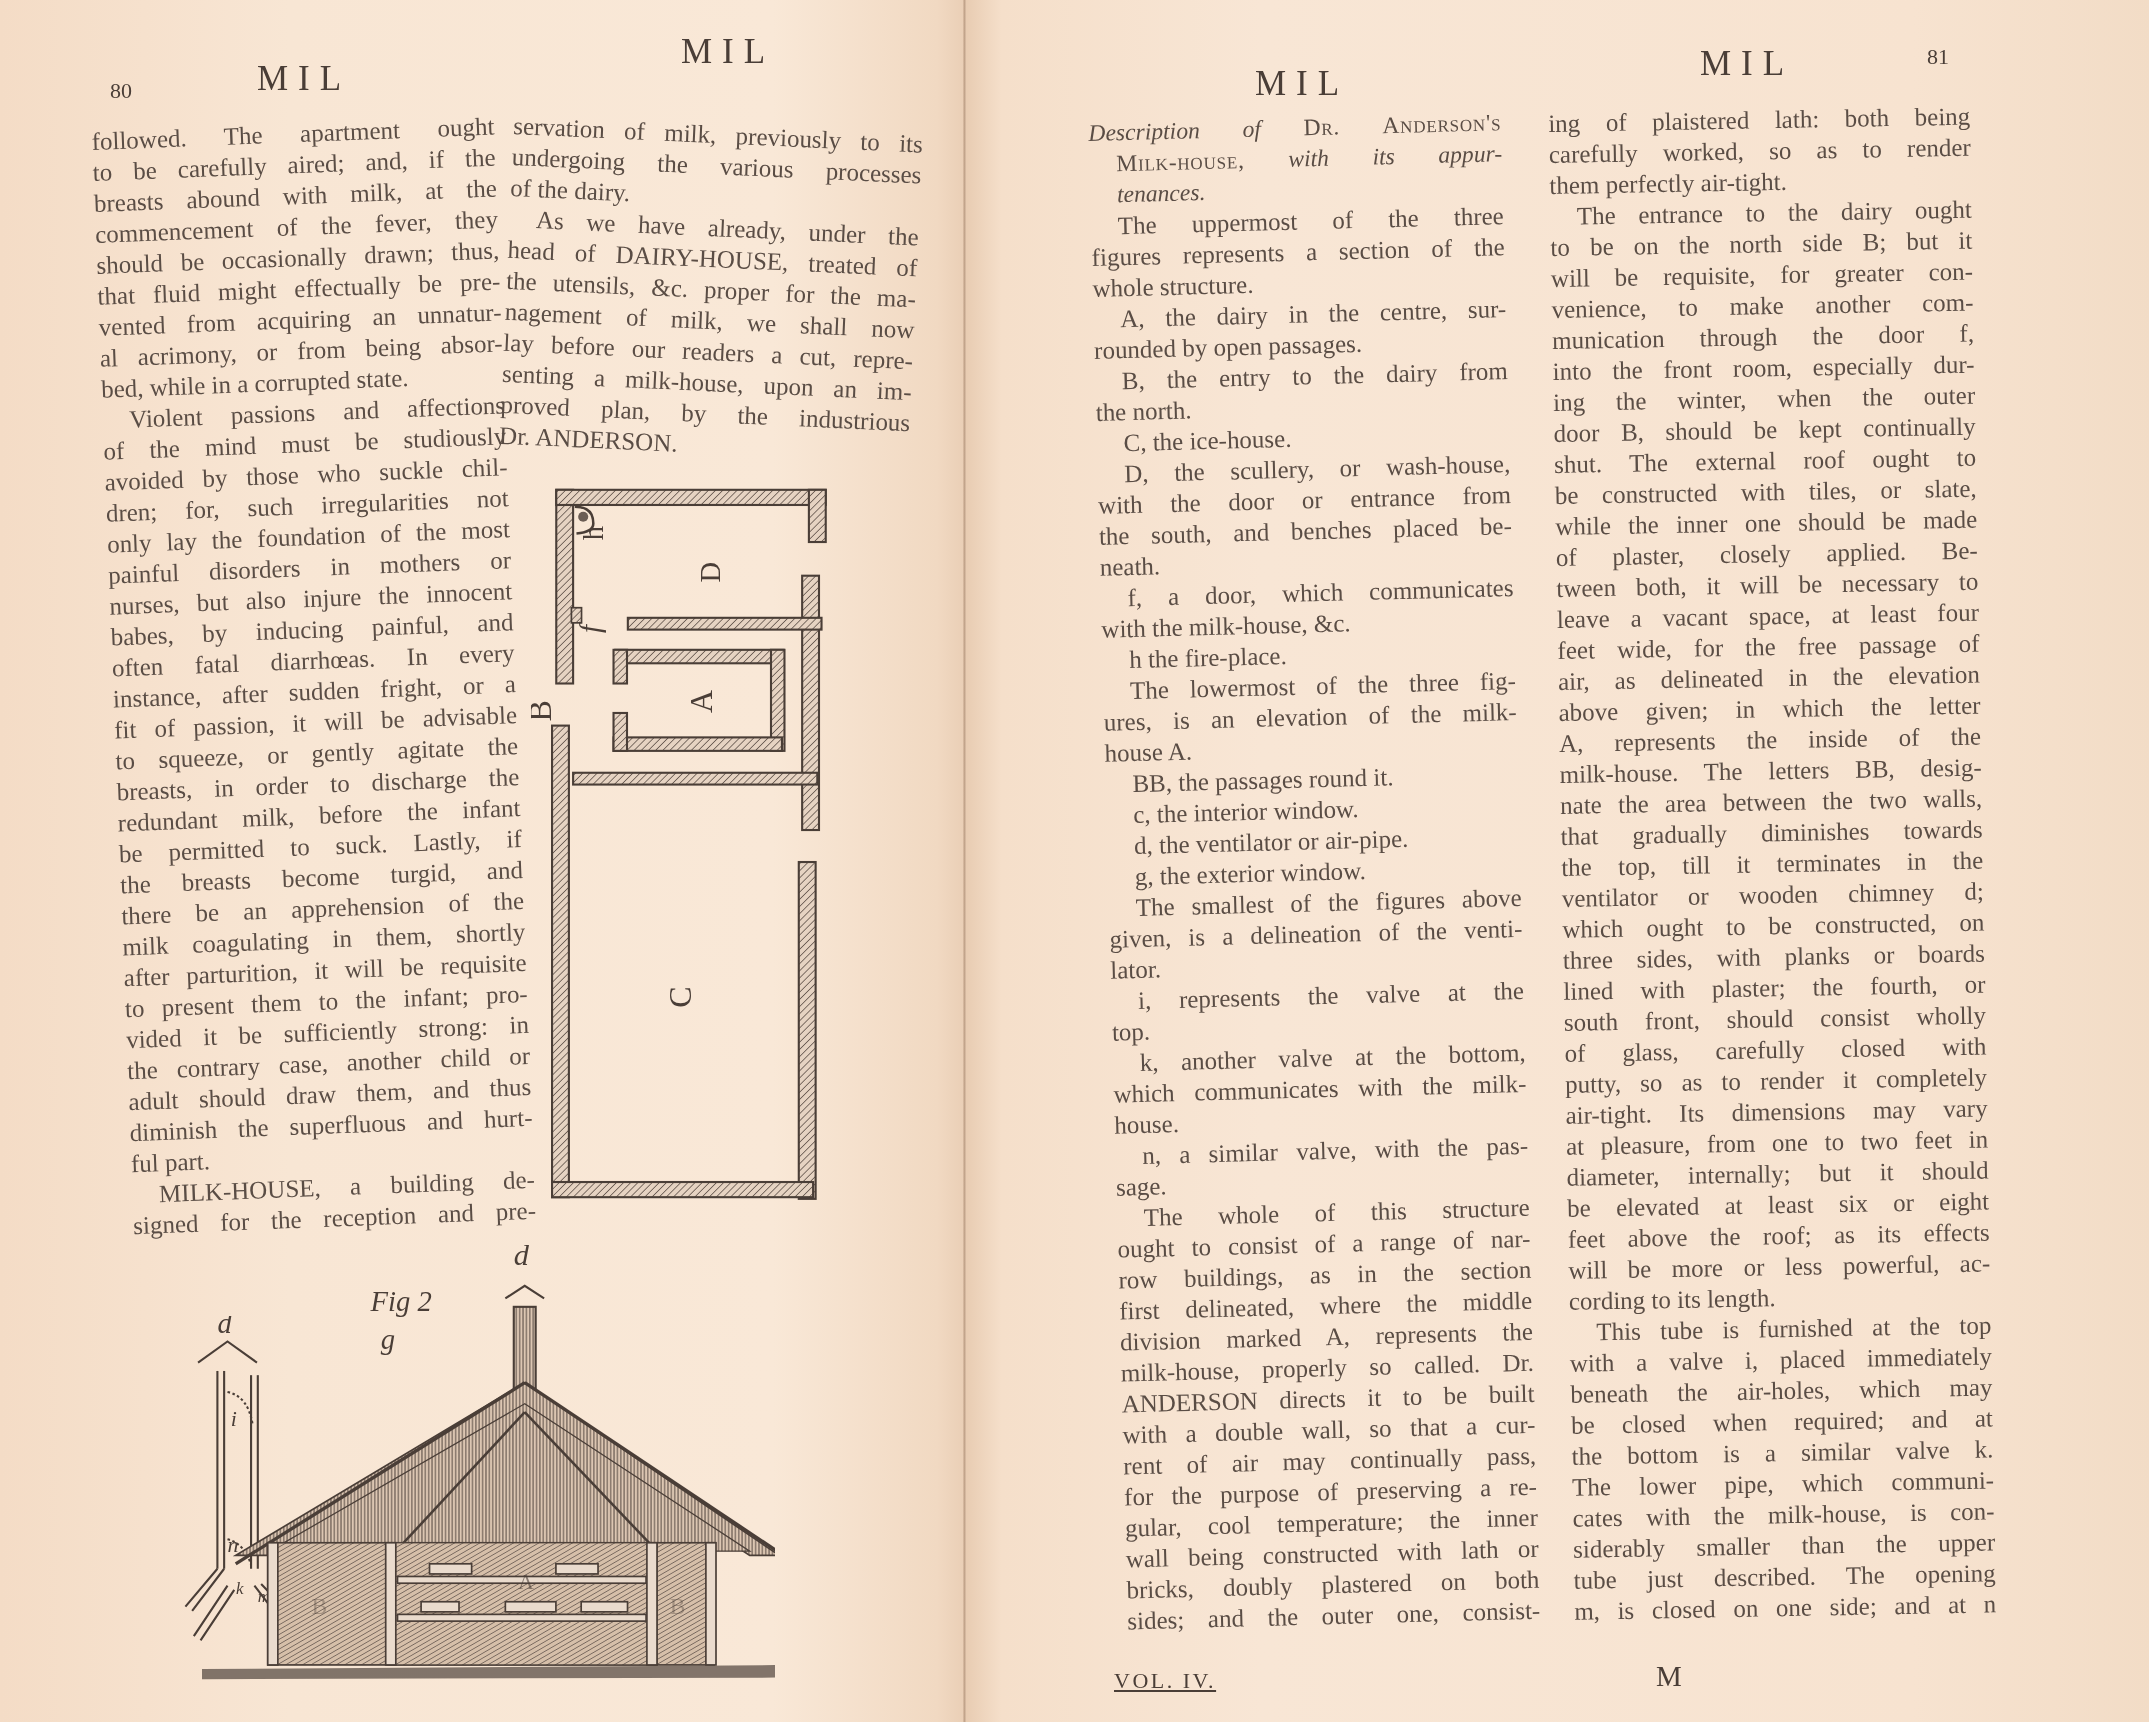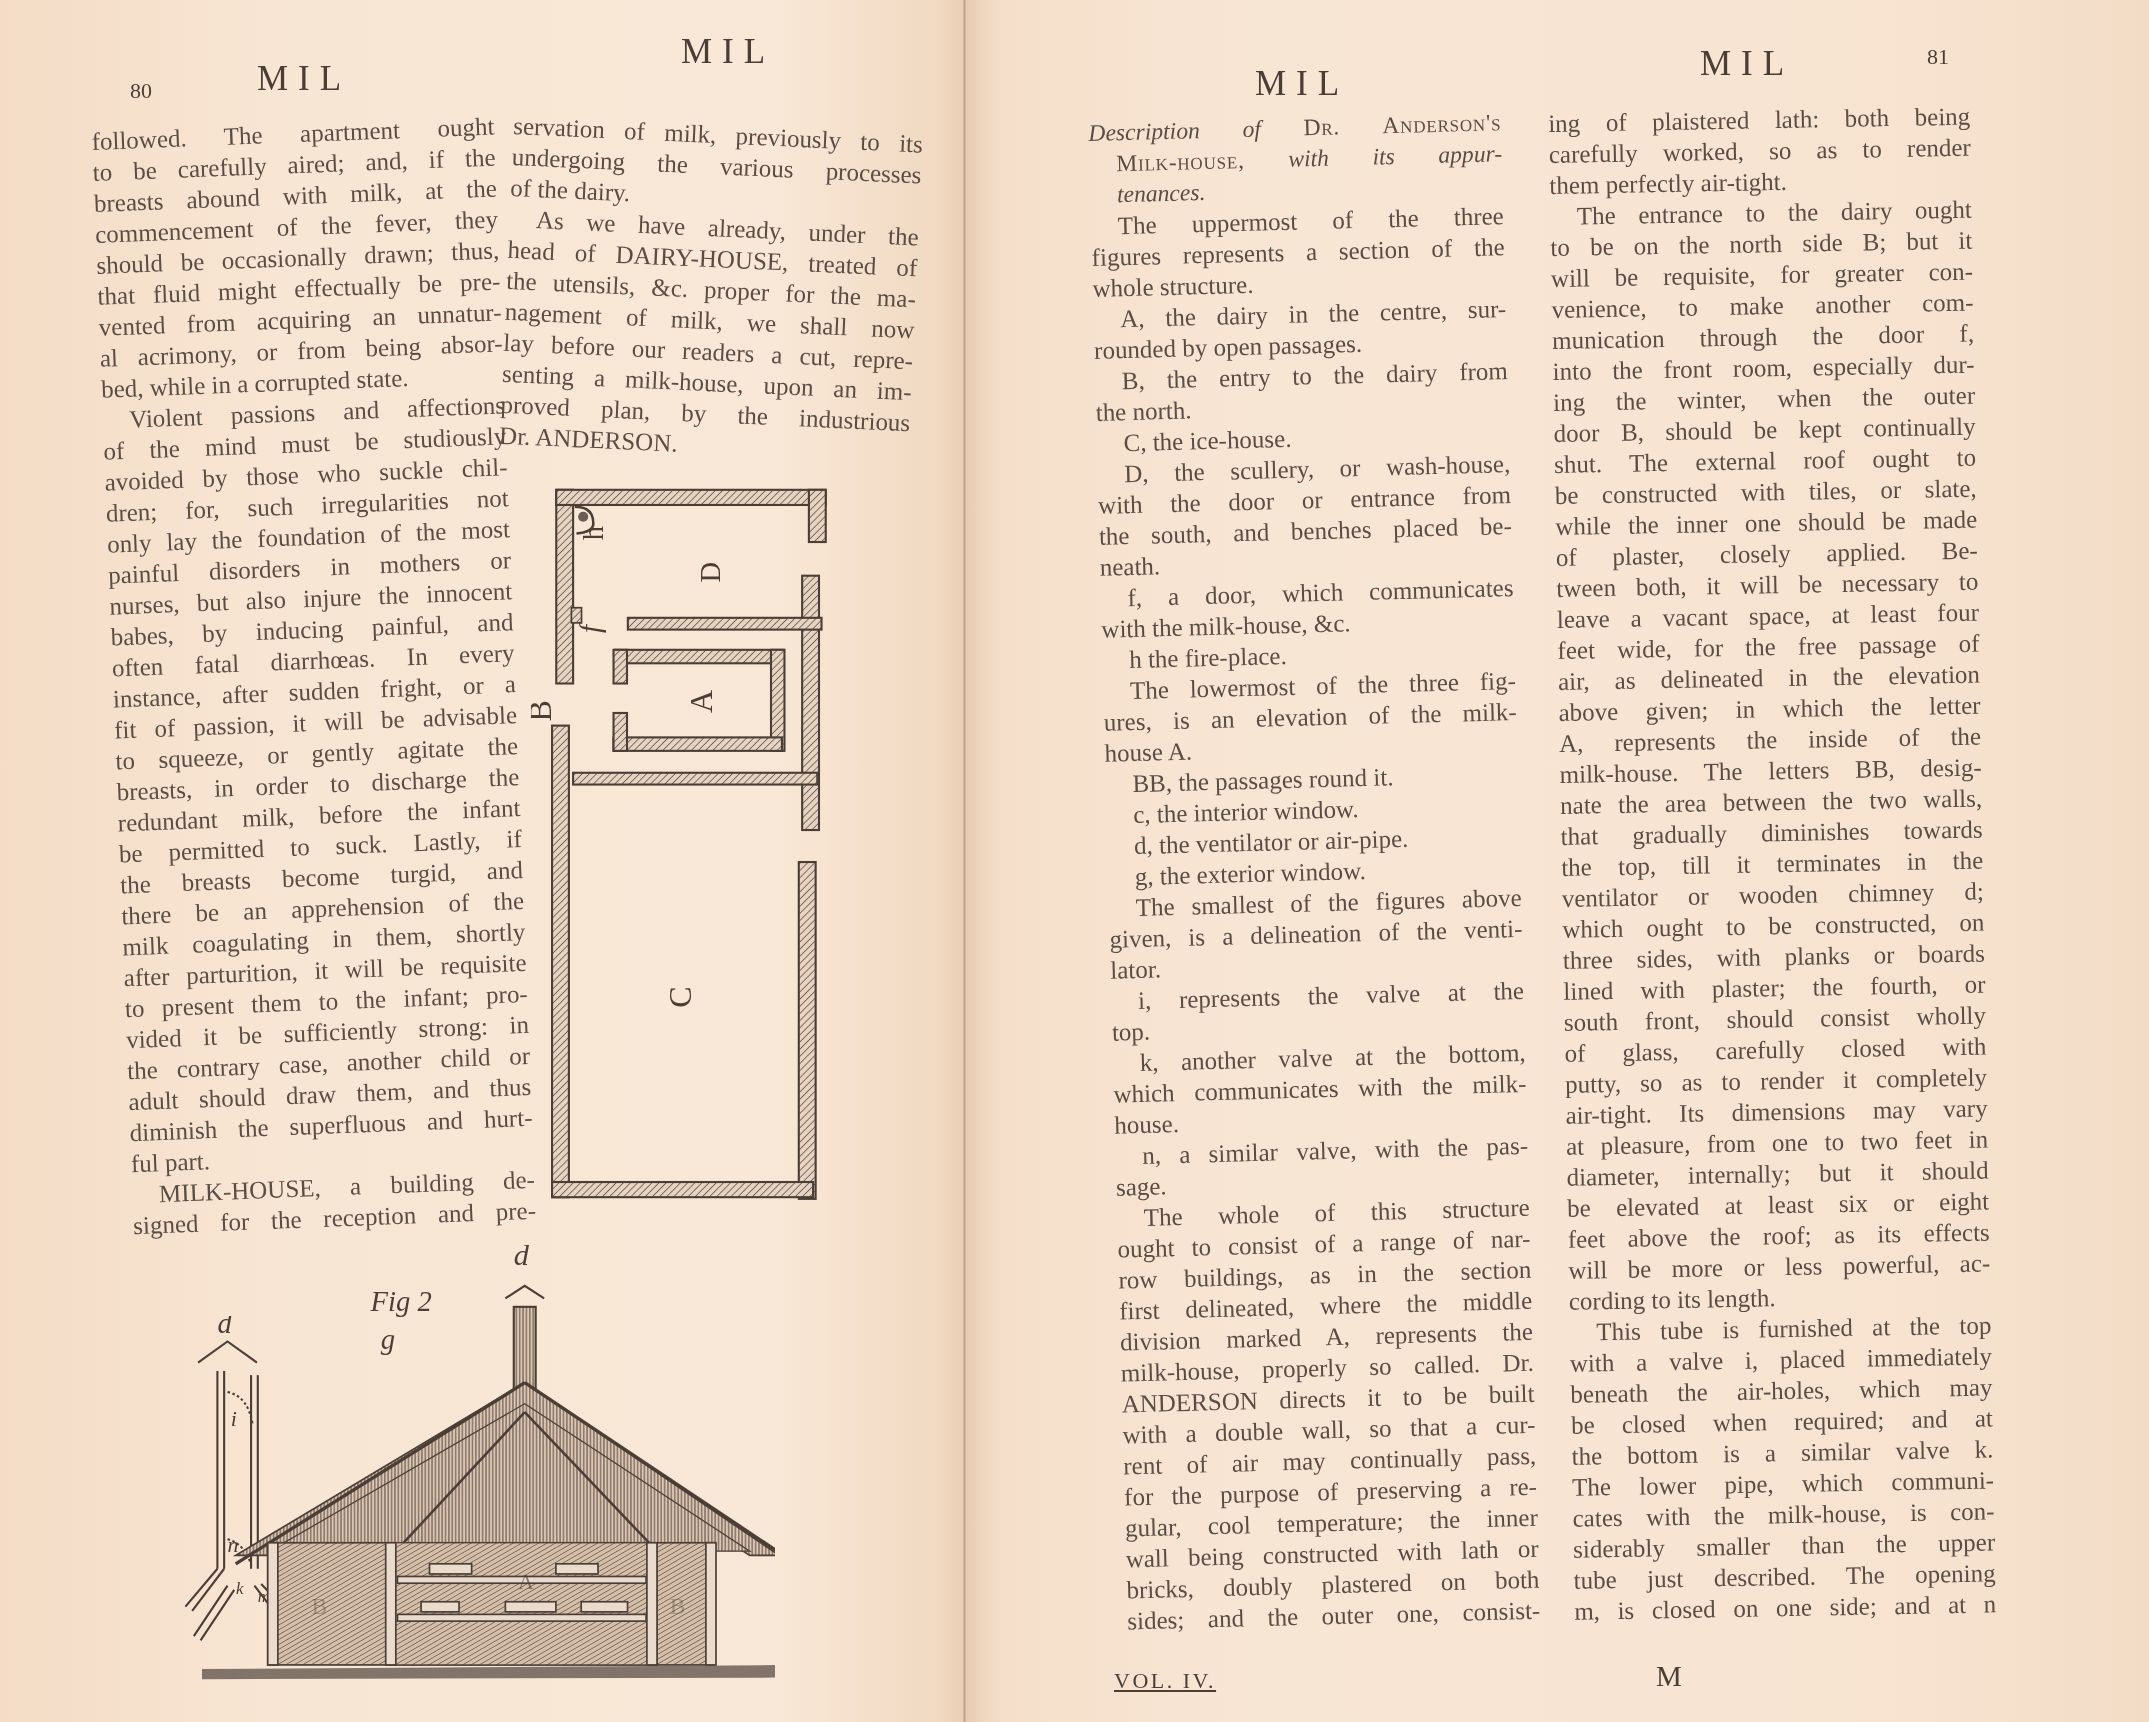--- a/index.html
+++ b/index.html
@@ -45,21 +45,21 @@
   }
   .footer-m { position: absolute; font-size: 29px; color: #4a3e37; }
   svg text { font-family: "Liberation Serif", "DejaVu Serif", serif; }
 </style>
 </head>
 <body>
 
 <div class="spread">
 
   <div class="page page-left">
-    <div class="folio" style="left:110px; top:78px;margin-left:20px;">80</div>
+    <div class="folio" style="left:110px; top:78px;">80</div>
     <div class="runhead" style="left:257px; top:59px;">MIL</div>
     <div class="runhead" style="left:681px; top:32px;">MIL</div>
 
     <div class="col" style="left:91px; top:126px; width:403px; transform: rotate(-2.2deg); transform-origin: 0 0;">
       <span class="line">followed. The apartment ought</span>
       <span class="line">to be carefully aired; and, if the</span>
       <span class="line">breasts abound with milk, at the</span>
       <span class="line">commencement of the fever, they</span>
       <span class="line">should be occasionally drawn; thus,</span>
       <span class="line">that fluid might effectually be pre-</span>

